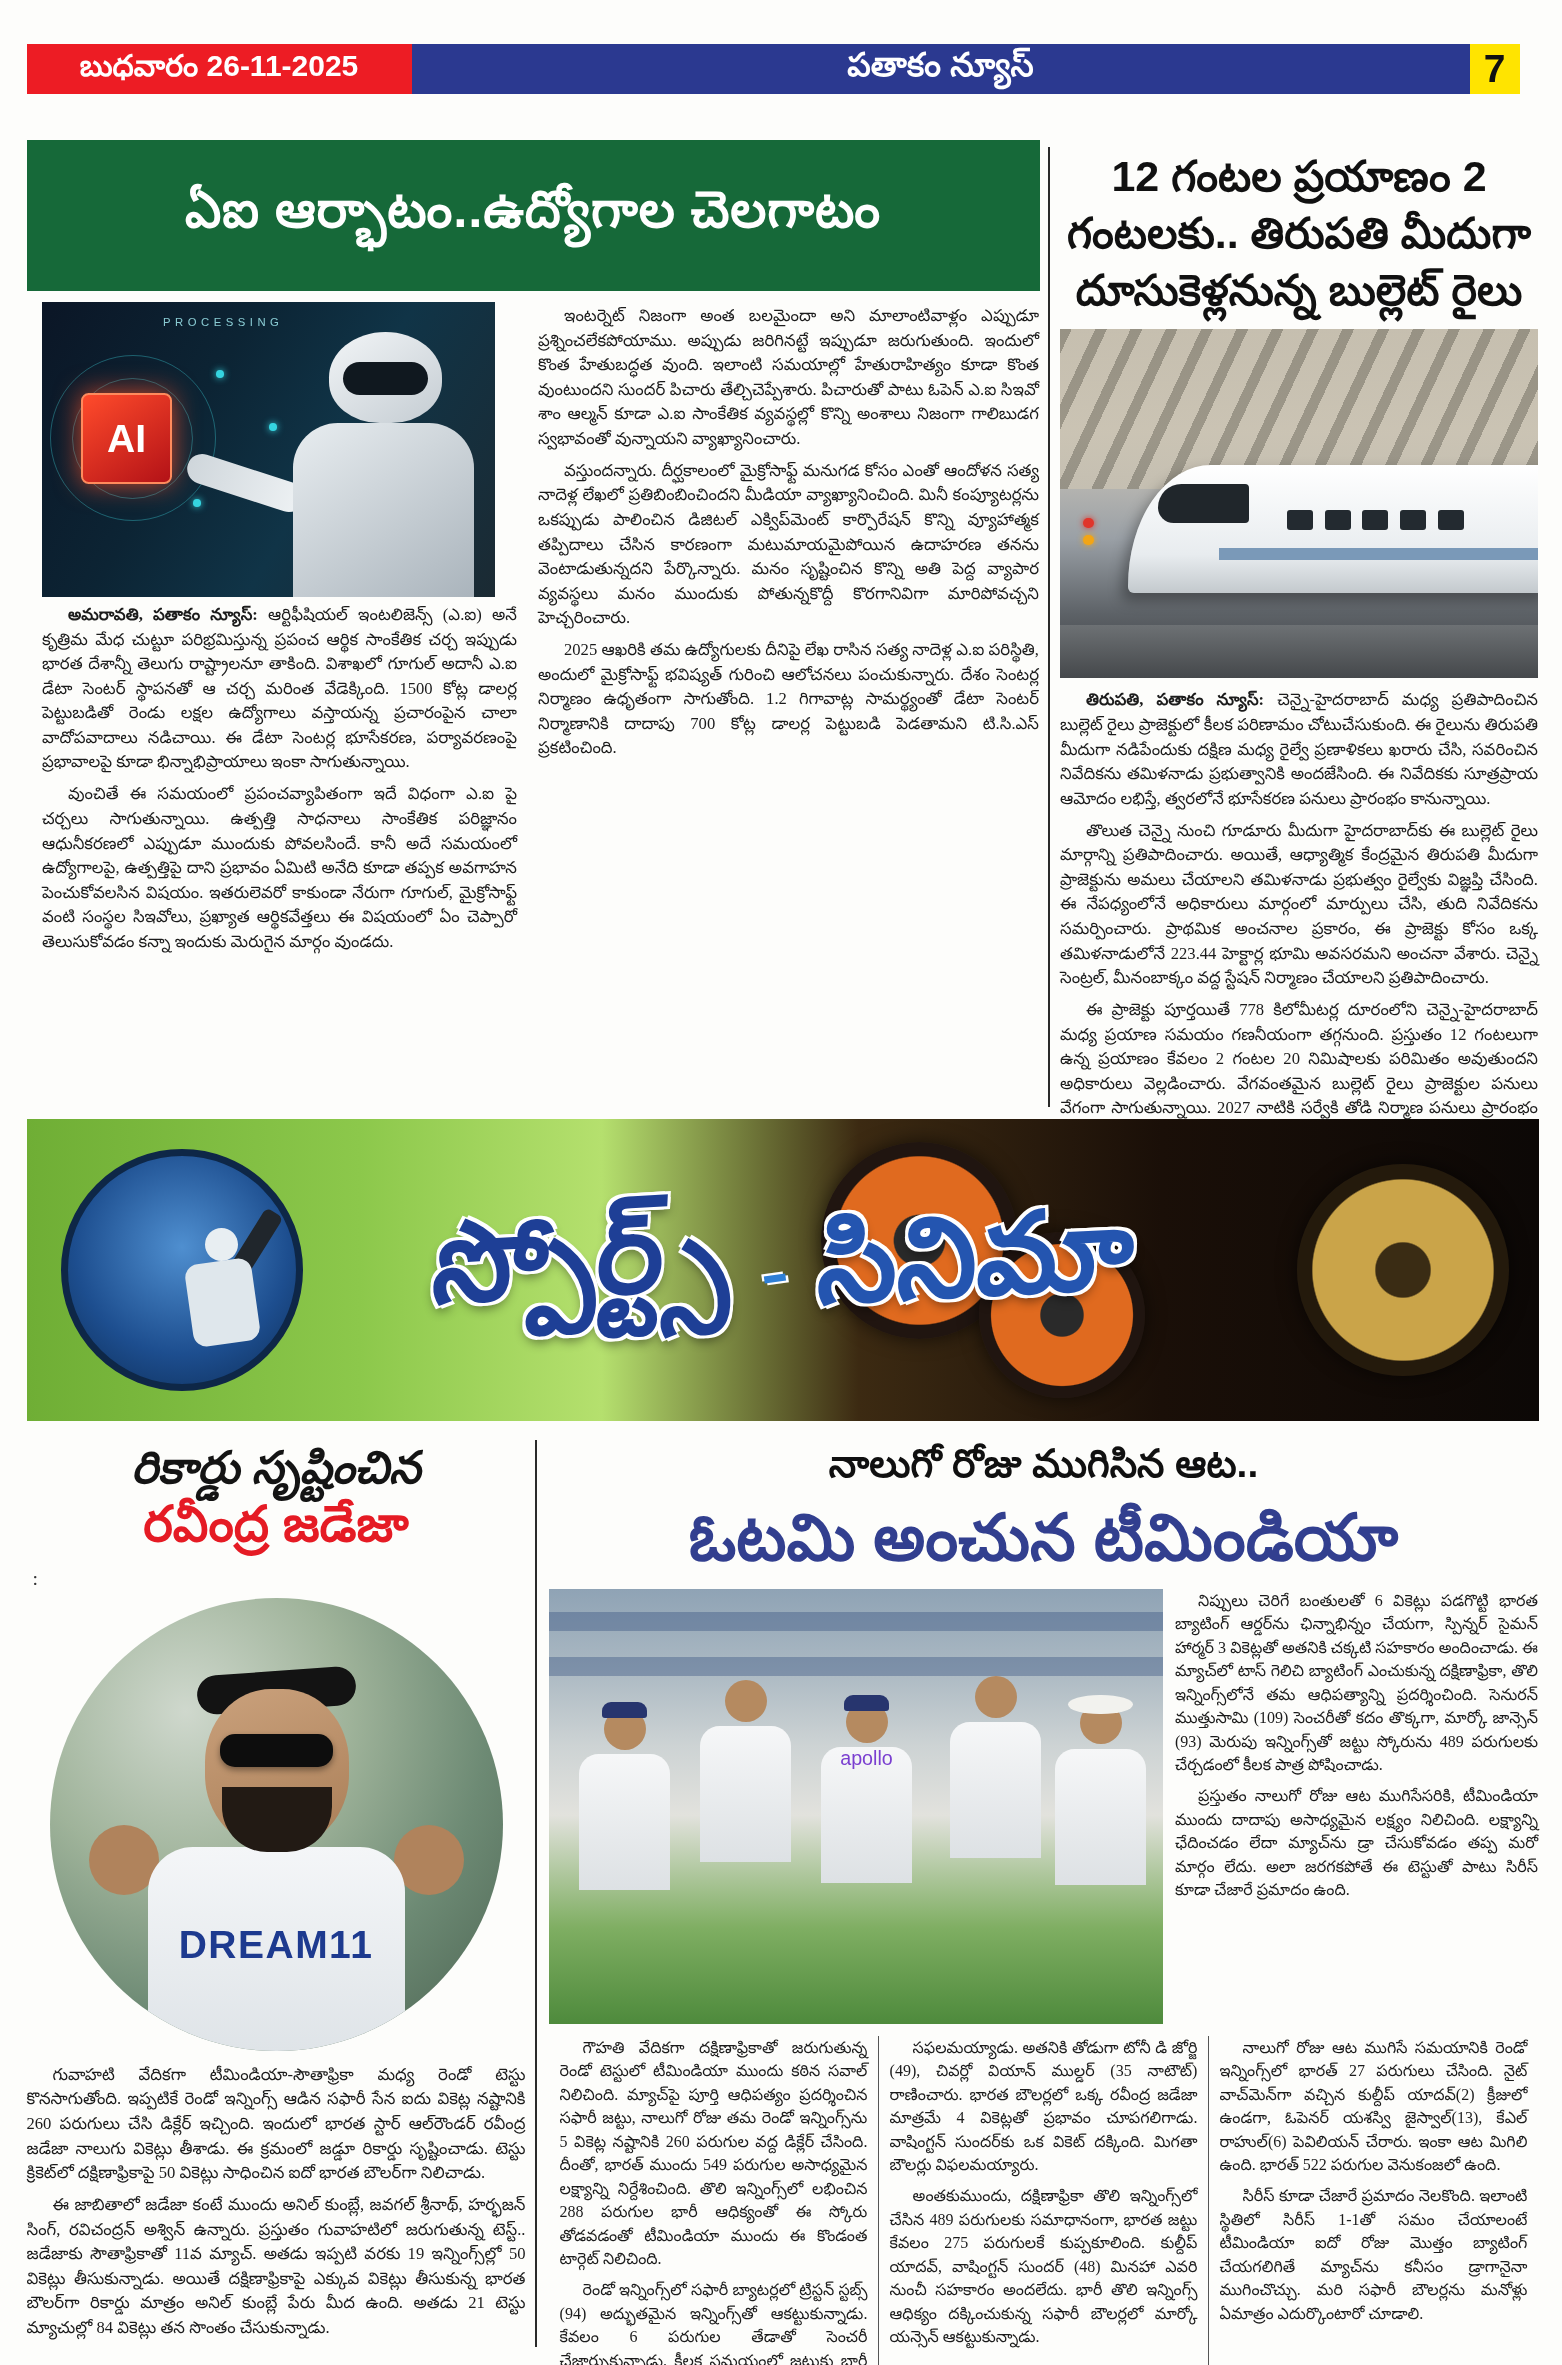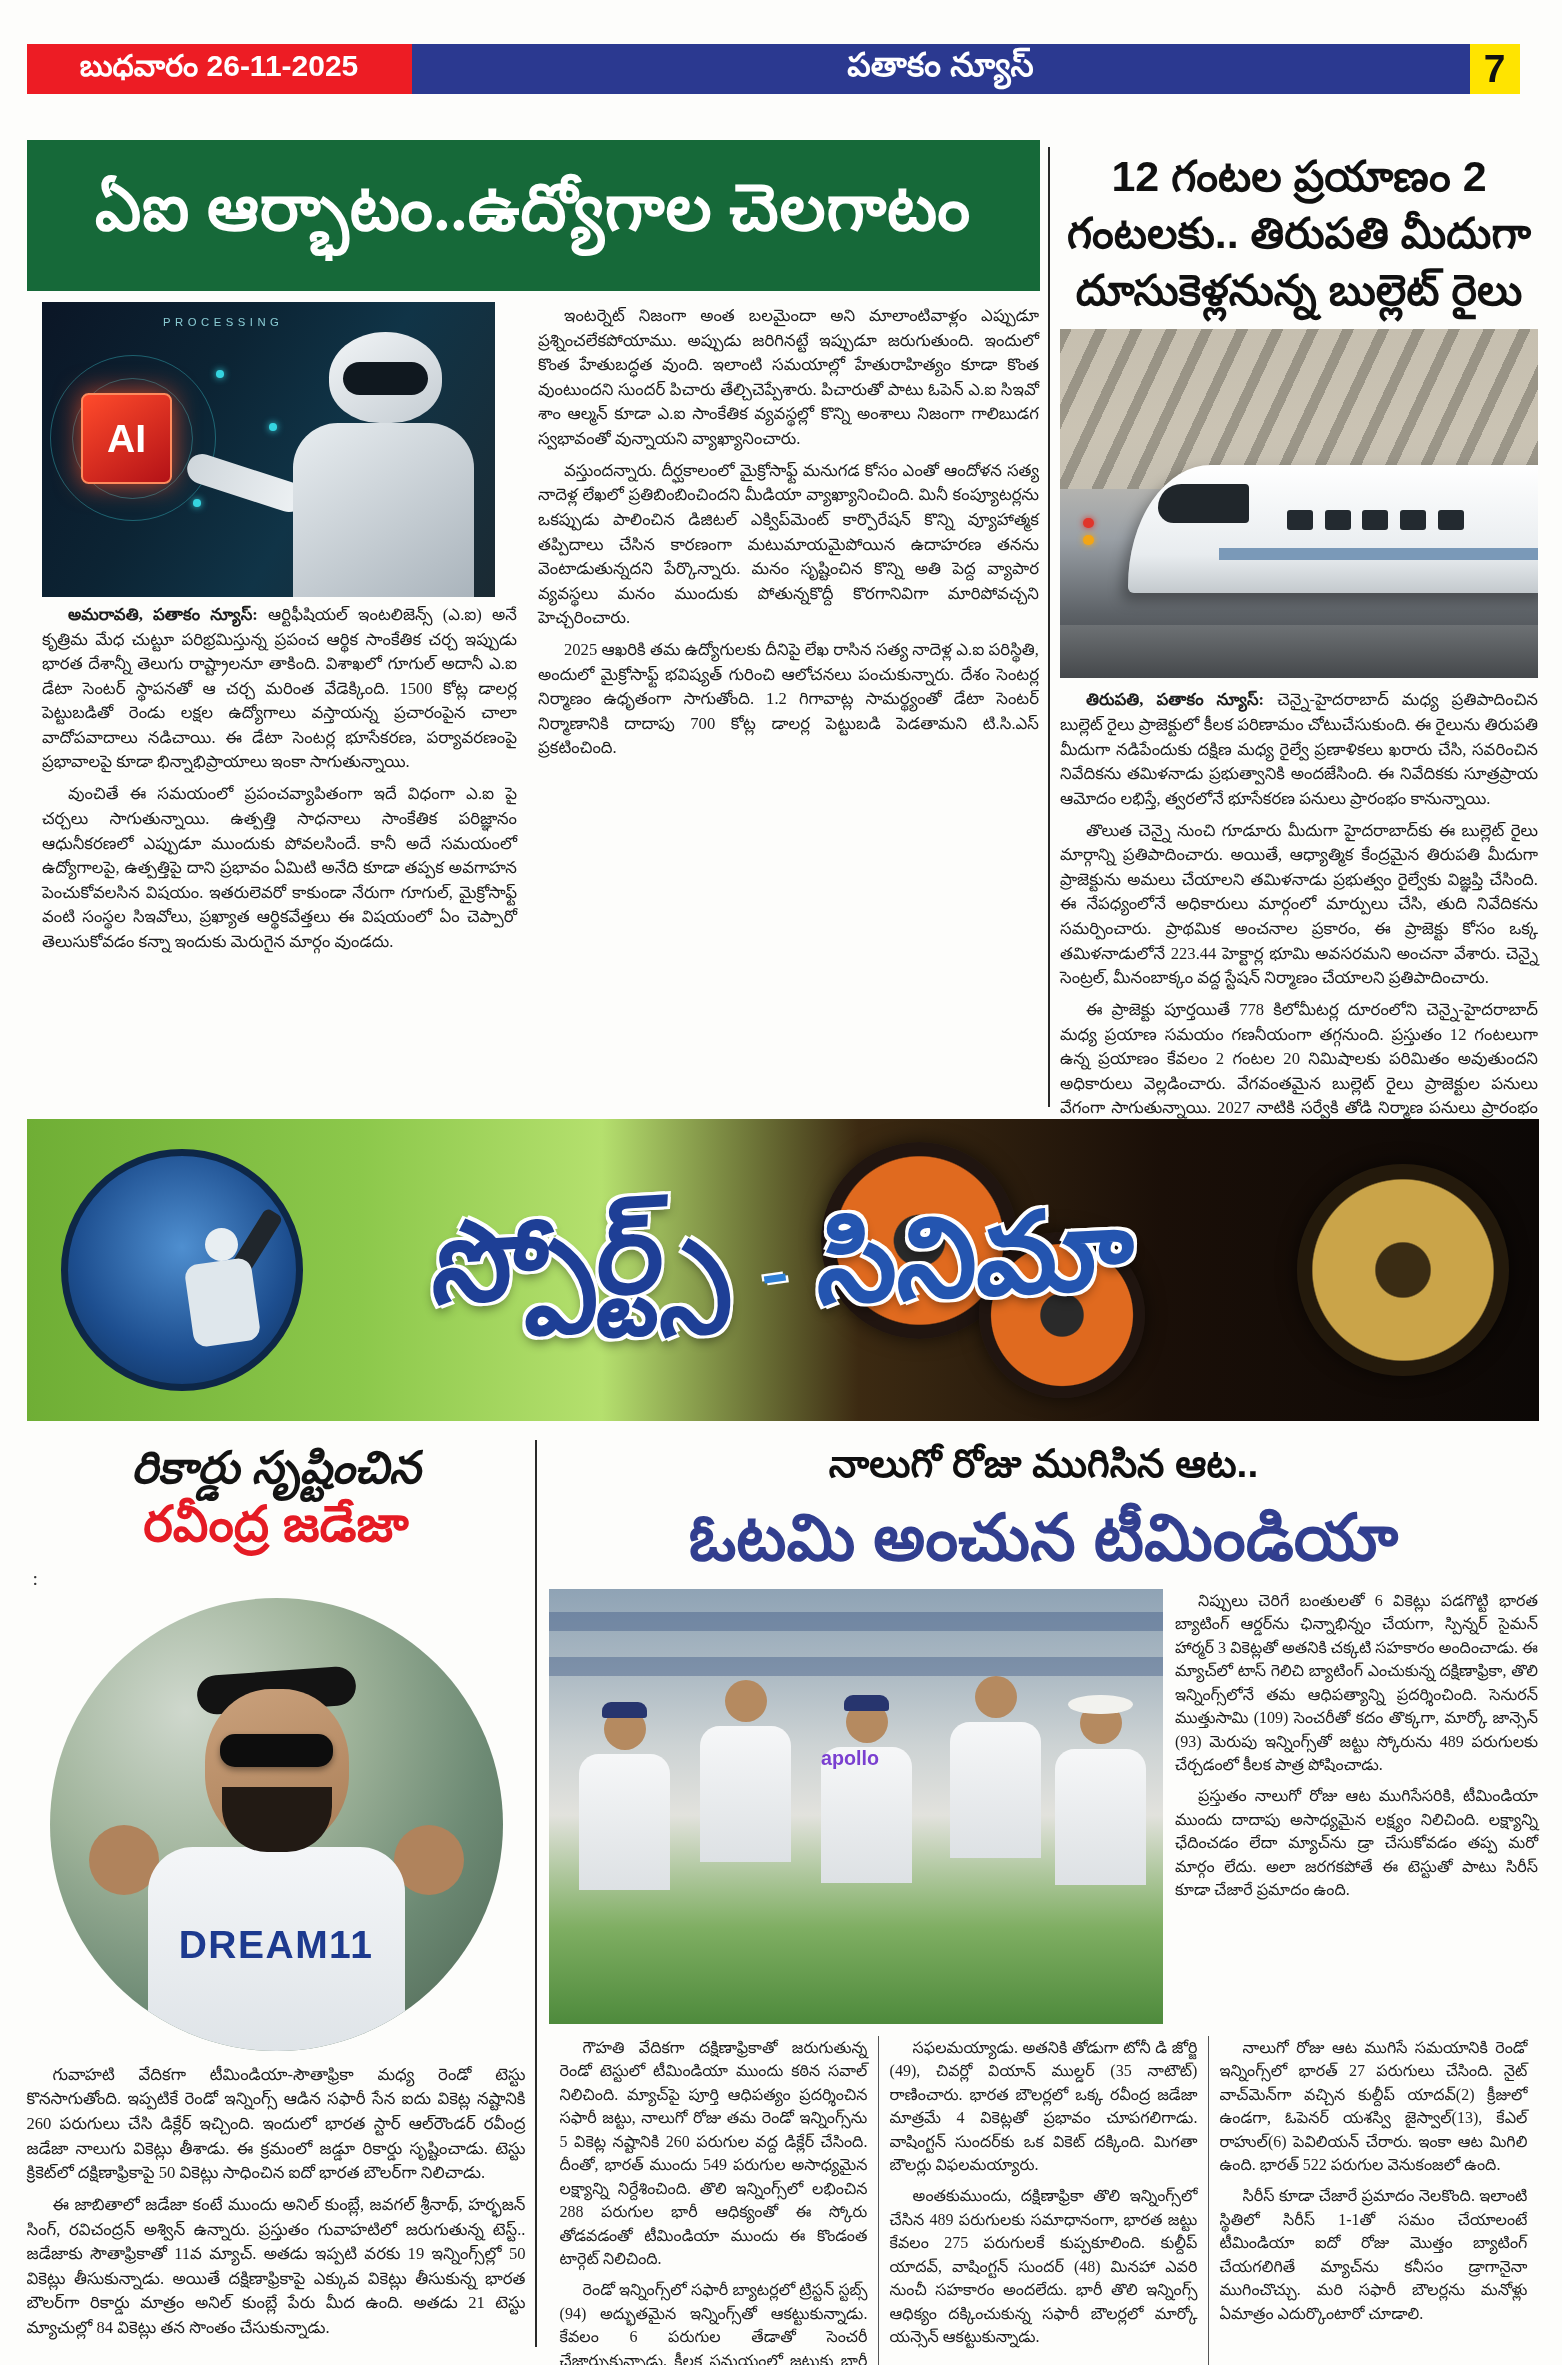--- a/index.html
+++ b/index.html
@@ -11,21 +11,21 @@
   .date-box { width:385px; background:#ed1c24; color:#fff; display:flex; align-items:center; justify-content:center;
               font-family:"Liberation Sans", sans-serif; font-weight:bold; font-size:30px; }
   .title-box { flex:1; background:#2b3990; color:#fff; display:flex; align-items:center; justify-content:center;
                font-family:"Liberation Sans", sans-serif; font-weight:bold; font-size:33px; }
   .page-box { width:50px; background:#ffe400; color:#111; display:flex; align-items:center; justify-content:center;
               font-family:"Liberation Sans", sans-serif; font-weight:bold; font-size:39px; }
 
   
   .green-banner { position:absolute; left:26.5px; top:140px; width:1013px; height:151px; background:#166939;
                   display:flex; align-items:center; justify-content:center; }
-  .green-banner span { color:#fff; font-family:Liberation Serif, serif; font-weight:bold; font-size:65px; letter-spacing:0.8px; }
+  .green-banner span { color:#fff; font-family:Liberation Sans, sans-serif; font-weight:bold; font-size:51px; letter-spacing:0.8px; }
 
   .body-text p { text-align:justify; font-size:16.6px; line-height:1.48; color:#1b1b1b; margin-bottom:7.6px; text-indent:26px; }
   .body-text .byline { font-weight:bold; }
 
   .ai-col1 { position:absolute; left:42px; top:302px; width:475px; }
   .ai-col2 { position:absolute; left:538px; top:304px; width:501px; }
 
   .ai-photo { position:relative; width:453px; height:295px; overflow:hidden;
               background:linear-gradient(120deg,#0b1626 0%,#0c2434 35%,#103447 60%,#1b2a33 100%); margin-bottom:6px; }
   .ai-glow { position:absolute; border-radius:50%; border:1.5px solid rgba(64,220,230,.35); }
@@ -103,21 +103,21 @@
   .match-headline { text-align:center; font-family:"Liberation Sans", sans-serif; font-weight:bold; font-size:65px; color:#323f8f; line-height:1.1; margin-top:6px; }
   .match-row { display:flex; gap:12px; margin-top:15px; }
   .team-photo { position:relative; width:614px; height:435px; overflow:hidden; flex:none;
                 background:linear-gradient(180deg,#8fa3b5 0%,#aab8c2 18%,#cdd3d4 36%,#e2e2dd 52%,#7fae62 78%,#4e8a3c 100%); }
   .stand-band { position:absolute; left:0; width:100%; height:19.7px; background:rgba(40,70,120,.35); }
   .player { position:absolute; }
   .p-head { width:42px; height:42px; border-radius:50%; background:#b58a60; margin:0 auto; }
   .p-cap  { width:45px; height:16.6px; border-radius:9px 9px 3px 3px; background:#27356e; margin:0 auto -10.6px auto; position:relative; z-index:2; }
   .p-hat  { width:65px; height:19.7px; border-radius:50%; background:#f2f2ee; margin:0 auto -12px auto; position:relative; z-index:2; }
   .p-body { width:91px; height:136px; border-radius:19.7px 19.7px 0 0; background:linear-gradient(180deg,#f6f7f8,#dde1e4); margin-top:4.5px; }
-  .sponsor { text-align:left; font-family:"Liberation Sans",sans-serif; font-weight:bold; font-size:19.7px; color:#7a3fd0; }
+  .sponsor { text-align:center; font-family:"Liberation Sans",sans-serif; font-weight:normal; font-size:19.7px; color:#7a3fd0; }
   .side-col { flex:1; }
   .side-col p, .bcols p { text-align:justify; font-size:16px; line-height:1.47; color:#1b1b1b; margin-bottom:7.6px; text-indent:23px; }
   .bcols { display:flex; gap:0; margin-top:12px; }
   .bcol { flex:1; padding:0 10.6px; }
   .bcol + .bcol { border-left:0.8px solid #555; }
 </style>
 </head>
 <body>
 
 <div class="page">

